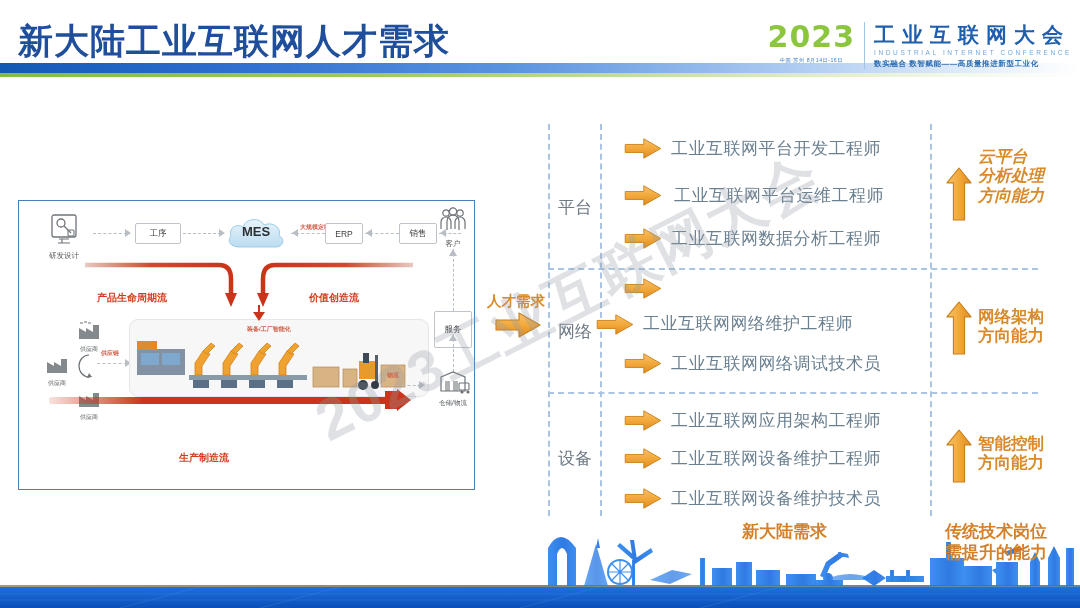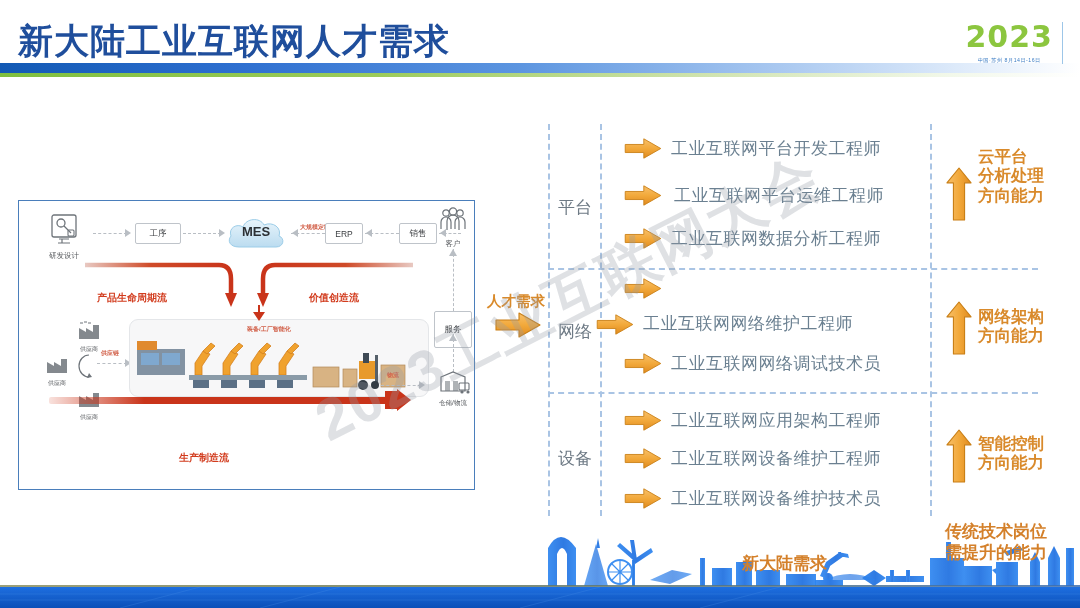--- a/index.html
+++ b/index.html
@@ -134,20 +134,25 @@
   <div class="hdr-title">新大陆工业互联网人才需求</div>
   <div class="hdr-bar"></div>
   <div class="hdr-bar2"></div>
 
   <div class="logo">
     <div class="logo-left">
       <div class="logo-year">2023</div>
       <div class="logo-sub">中国·苏州 8月14日-16日</div>
     </div>
     <div class="logo-div"></div>
+    <div class="logo-right">
+      <div class="logo-cn">工业互联网大会</div>
+      <div class="logo-en">INDUSTRIAL INTERNET CONFERENCE</div>
+      <div class="logo-slogan">数实融合 数智赋能——高质量推进新型工业化</div>
+    </div>
   </div>
 
   <div class="diagram">
 
     <div style="position:absolute;left:18px;top:12px;width:54px;">
       <svg width="54" height="34" viewBox="0 0 54 34">
         <rect x="15" y="2" width="24" height="22" rx="2" fill="none" stroke="#6E747A" stroke-width="1.3"></rect>
         <circle cx="24" cy="10" r="4" fill="none" stroke="#6E747A" stroke-width="1.3"></circle>
         <path d="M27 13 L34 20" stroke="#6E747A" stroke-width="1.3" fill="none"></path>
         <rect x="31" y="17" width="6" height="6" rx="1" fill="none" stroke="#6E747A" stroke-width="1.1"></rect>
@@ -391,21 +396,21 @@
     <defs>
         <linearGradient id="ou1" x1="0" y1="0" x2="1" y2="0">
       <stop offset="0%" stop-color="#F8C06A"></stop>
           <stop offset="50%" stop-color="#F2A93B"></stop>
           <stop offset="100%" stop-color="#E08A1E"></stop>
     </linearGradient>
       </defs>
     <path d="M14 1 L27 17 H20 V57 H8 V17 H1 Z" fill="url(#ou1)" stroke="#C97F16" stroke-width="1.2" stroke-linejoin="round"></path>
   </svg>
   <div class="cap" style="left:978px;top:147px;">
-    <span style="white-space:pre-line;">云平台
+    <span style="white-space:pre-line;font-style:italic;">云平台
 分析处理
 方向能力</span>
   </div>
 
   <div class="cat" style="left:558px;top:320px;">网络</div>
 
   <div class="job-row" style="left:624px;top:278px;">
     <svg class="arrow-r" viewBox="0 0 46 26">
       <path d="M1 8 H24 V1 L45 13 L24 25 V18 H1 Z" fill="url(#oa1)" stroke="#C97F16" stroke-width="1.1" stroke-linejoin="round"></path>
     </svg>
@@ -453,21 +458,21 @@
   </div>
 
   <svg class="arrow-u" style="left:946px;top:428px;" viewBox="0 0 28 58">
     <path d="M14 1 L27 17 H20 V57 H8 V17 H1 Z" fill="url(#ou1)" stroke="#C97F16" stroke-width="1.2" stroke-linejoin="round"></path>
   </svg>
   <div class="cap" style="left:978px;top:434px;">
     <span style="white-space:pre-line;">智能控制
 方向能力</span>
   </div>
 
-  <div class="foot-orange" style="left:742px;top:521px;margin-top:32px;">新大陆需求</div>
+  <div class="foot-orange" style="left:742px;top:521px;">新大陆需求</div>
   <div class="foot-orange" style="left:945px;top:521px;white-space:pre-line;">传统技术岗位
 需提升的能力</div>
 
   <svg class="skyline" viewBox="0 0 1080 90" preserveAspectRatio="none">
     <defs>
       <linearGradient id="sw" x1="0" y1="0" x2="0" y2="1">
         <stop offset="0%" stop-color="#1E6FE0"></stop>
           <stop offset="100%" stop-color="#0B4FB8"></stop>
       </linearGradient>
       <linearGradient id="sk" x1="0" y1="0" x2="1" y2="0">

